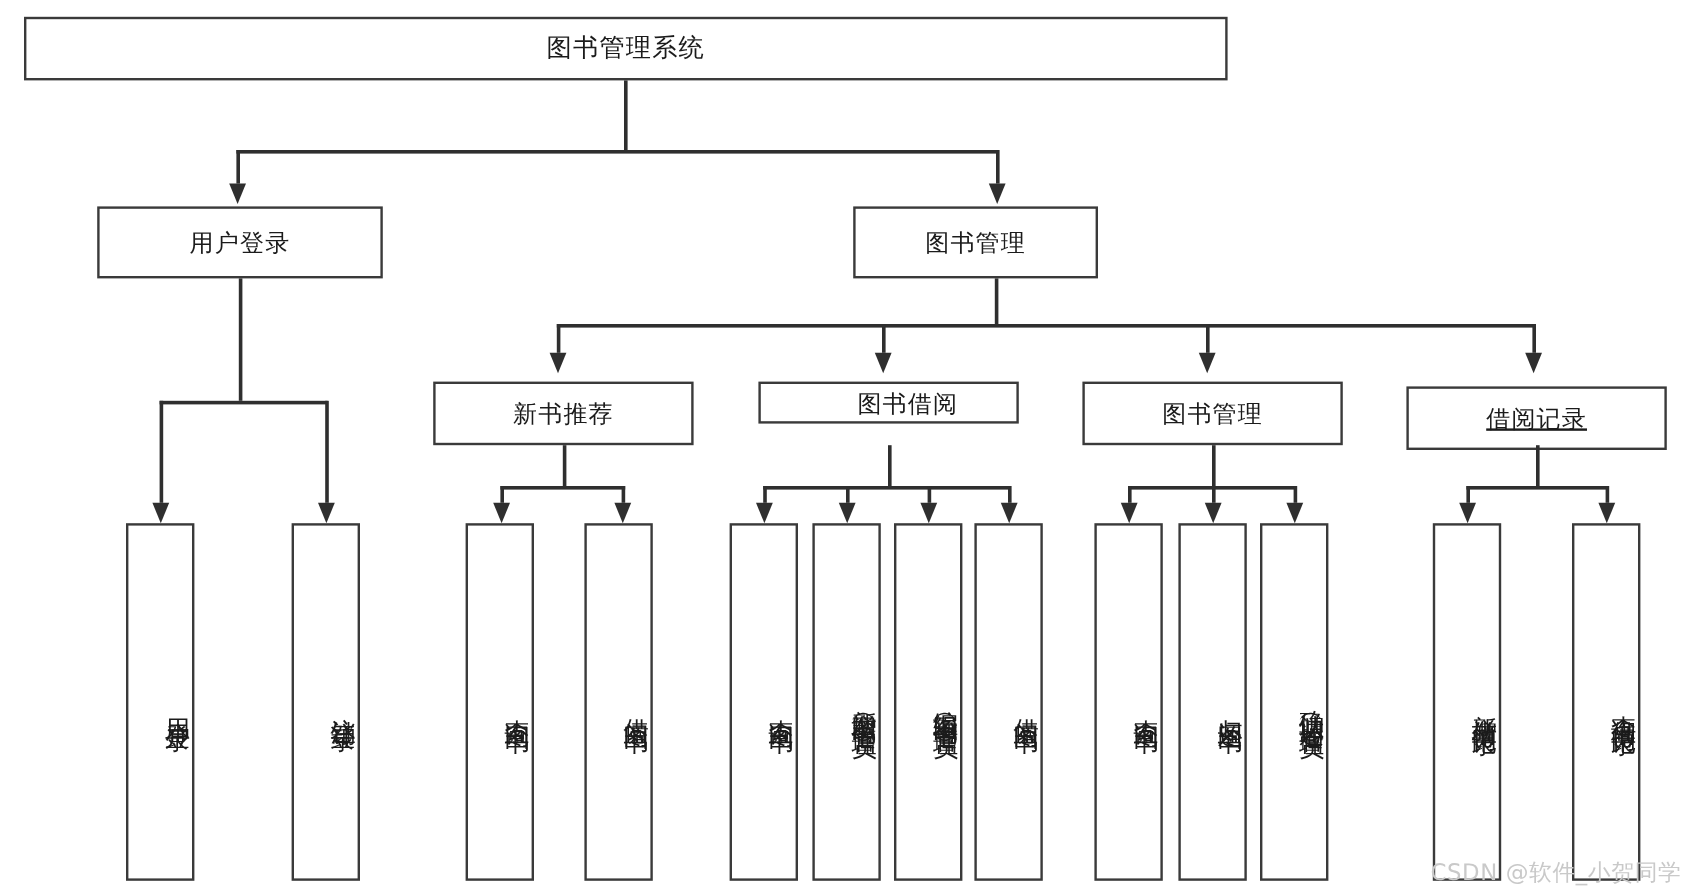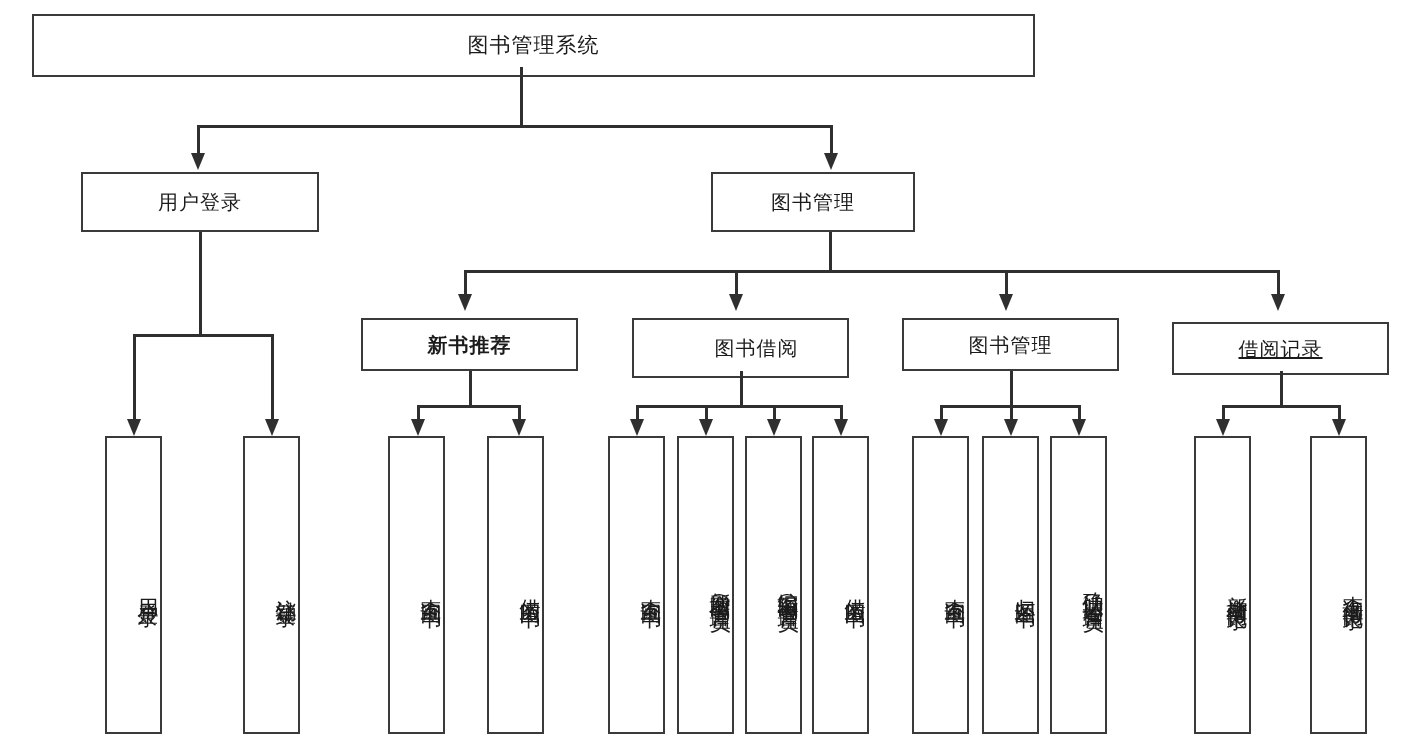--- a/index.html
+++ b/index.html
@@ -57,21 +57,21 @@
     letter-spacing:0.5px;
     white-space:nowrap;
     user-select:none;
   }
 </style>
 </head>
 <body>
 
 <div id="stage">
 
-  <div class="node h root" style="left:32px;top:14px;width:1003px;height:63px;">图书管理系统</div>
+  <div class="node h root" style="left:20px;top:14px;width:1003px;height:53px;">图书管理系统</div>
 
   <div class="ln v" style="left:520px;top:67px;height:58px;"></div>
   <div class="ln h" style="left:197px;top:125px;width:635px;"></div>
   <div class="ln v" style="left:197px;top:125px;height:28px;"></div>
   <div class="ln v" style="left:830px;top:125px;height:28px;"></div>
   <div class="arw" style="left:191px;top:153px;"></div>
   <div class="arw" style="left:824px;top:153px;"></div>
 
   <div class="node h" style="left:81px;top:172px;width:238px;height:60px;">用户登录</div>
   <div class="node h" style="left:711px;top:172px;width:204px;height:60px;">图书管理</div>
@@ -87,22 +87,22 @@
   <div class="ln h" style="left:464px;top:270px;width:816px;"></div>
   <div class="ln v" style="left:464px;top:270px;height:24px;"></div>
   <div class="ln v" style="left:735px;top:270px;height:24px;"></div>
   <div class="ln v" style="left:1005px;top:270px;height:24px;"></div>
   <div class="ln v" style="left:1277px;top:270px;height:24px;"></div>
   <div class="arw" style="left:458px;top:294px;"></div>
   <div class="arw" style="left:729px;top:294px;"></div>
   <div class="arw" style="left:999px;top:294px;"></div>
   <div class="arw" style="left:1271px;top:294px;"></div>
 
-  <div class="node h" style="left:361px;top:318px;width:217px;height:53px;font-weight:bold;">新书推荐</div>
-  <div class="node h" style="left:632px;top:318px;width:217px;height:60px;padding-left:32px;">图书借阅</div>
+  <div class="node h" style="left:361px;top:318px;width:217px;height:53px;">新书推荐</div>
+  <div class="node h" style="left:632px;top:318px;width:217px;height:35px;padding-left:32px;">图书借阅</div>
   <div class="node h" style="left:902px;top:318px;width:217px;height:53px;">图书管理</div>
   <div class="node h" style="left:1172px;top:322px;width:217px;height:53px;text-decoration:underline;">借阅记录</div>
 
   <div class="ln v" style="left:469px;top:371px;height:34px;"></div>
   <div class="ln h" style="left:417px;top:405px;width:104px;"></div>
   <div class="ln v" style="left:417px;top:405px;height:14px;"></div>
   <div class="ln v" style="left:518px;top:405px;height:14px;"></div>
   <div class="arw" style="left:411px;top:419px;"></div>
   <div class="arw" style="left:512px;top:419px;"></div>
 
@@ -144,14 +144,15 @@
   <div class="node v" style="left:745px;top:436px;width:57px;height:298px;">编辑图书（管理员）</div>
   <div class="node v" style="left:812px;top:436px;width:57px;height:298px;">借阅图书</div>
 
   <div class="node v" style="left:912px;top:436px;width:57px;height:298px;">查询图书</div>
   <div class="node v" style="left:982px;top:436px;width:57px;height:298px;">归还图书</div>
   <div class="node v" style="left:1050px;top:436px;width:57px;height:298px;">确认归还（管理员）</div>
 
   <div class="node v" style="left:1194px;top:436px;width:57px;height:298px;">新增借阅记录</div>
   <div class="node v" style="left:1310px;top:436px;width:57px;height:298px;">查询借阅记录</div>
 
+  <div class="watermark" style="left:1192px;top:714px;">CSDN @软件_小贺同学</div>
 
 </div>
 
 </body></html>

